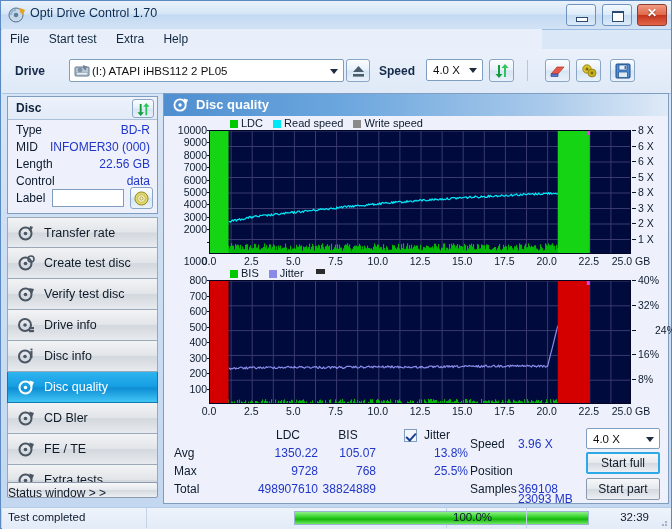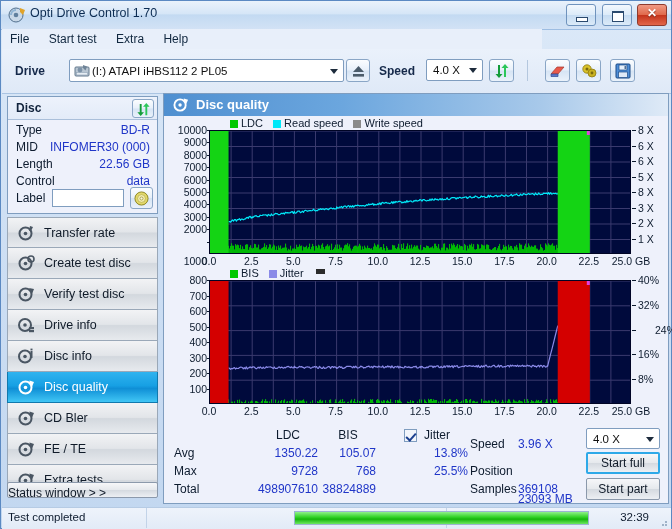--- a/index.html
+++ b/index.html
@@ -600,20 +600,23 @@
 
   <div class="statusbar">
     <div class="sb-seg" style="left:0;width:145px;">
       <span class="sb-txt" style="left:6px;">Test completed</span>
     </div>
     <div class="sb-seg" style="left:145px;width:300px;">
       <div class="pbar">
           <div class="fill" id="pbar-fill" style="width: 100%;"></div>
         </div>
     </div>
+    <div class="sb-seg" style="left:445px;width:80px;">
+      <span class="sb-txt" style="left:6px;">100.0%</span>
+    </div>
     <div class="sb-seg" style="left:525px;width:144px;border-right:none;">
       <span class="sb-txt" style="right:22px;">32:39</span>
     </div>
     <div class="grip">
       <i style="left:7px;top:7px;"></i>
         <i style="left:4px;top:7px;"></i>
         <i style="left:7px;top:4px;"></i>
     </div>
   </div>
 

